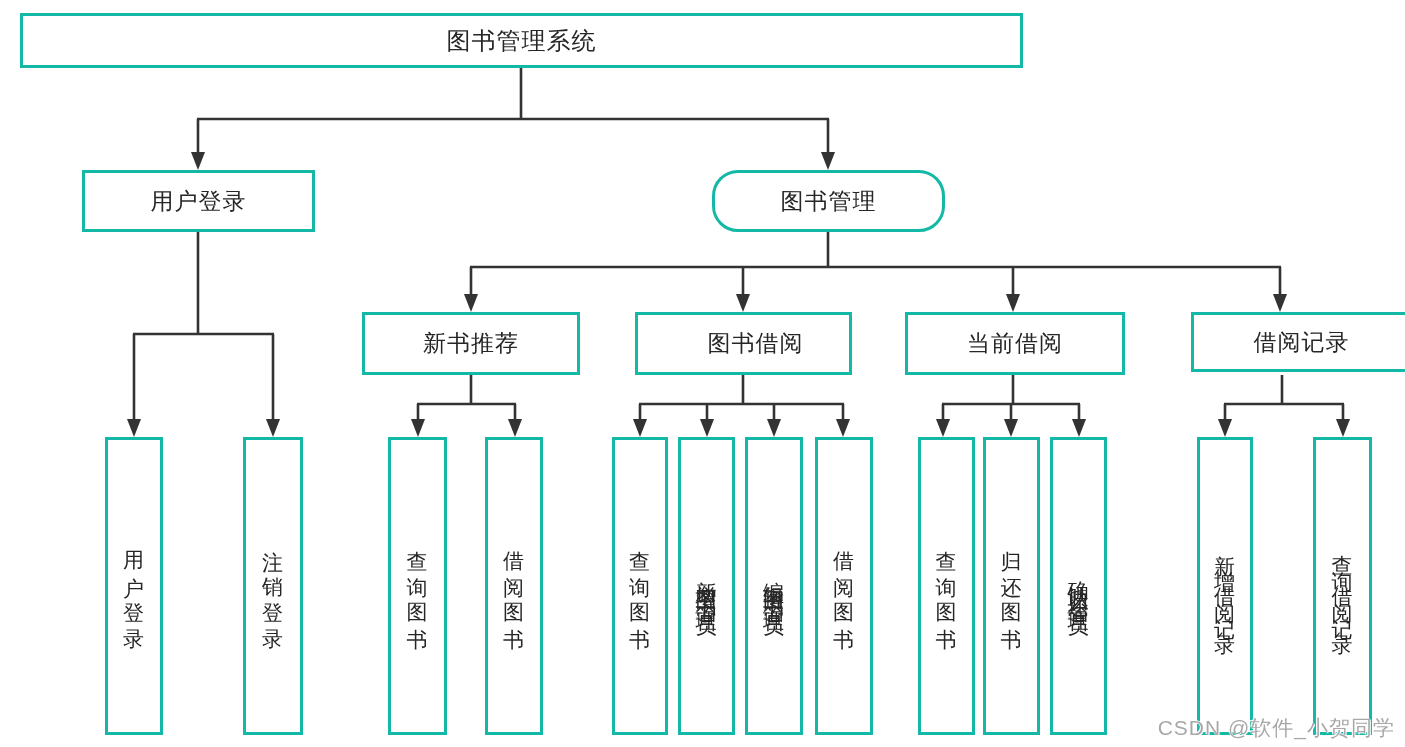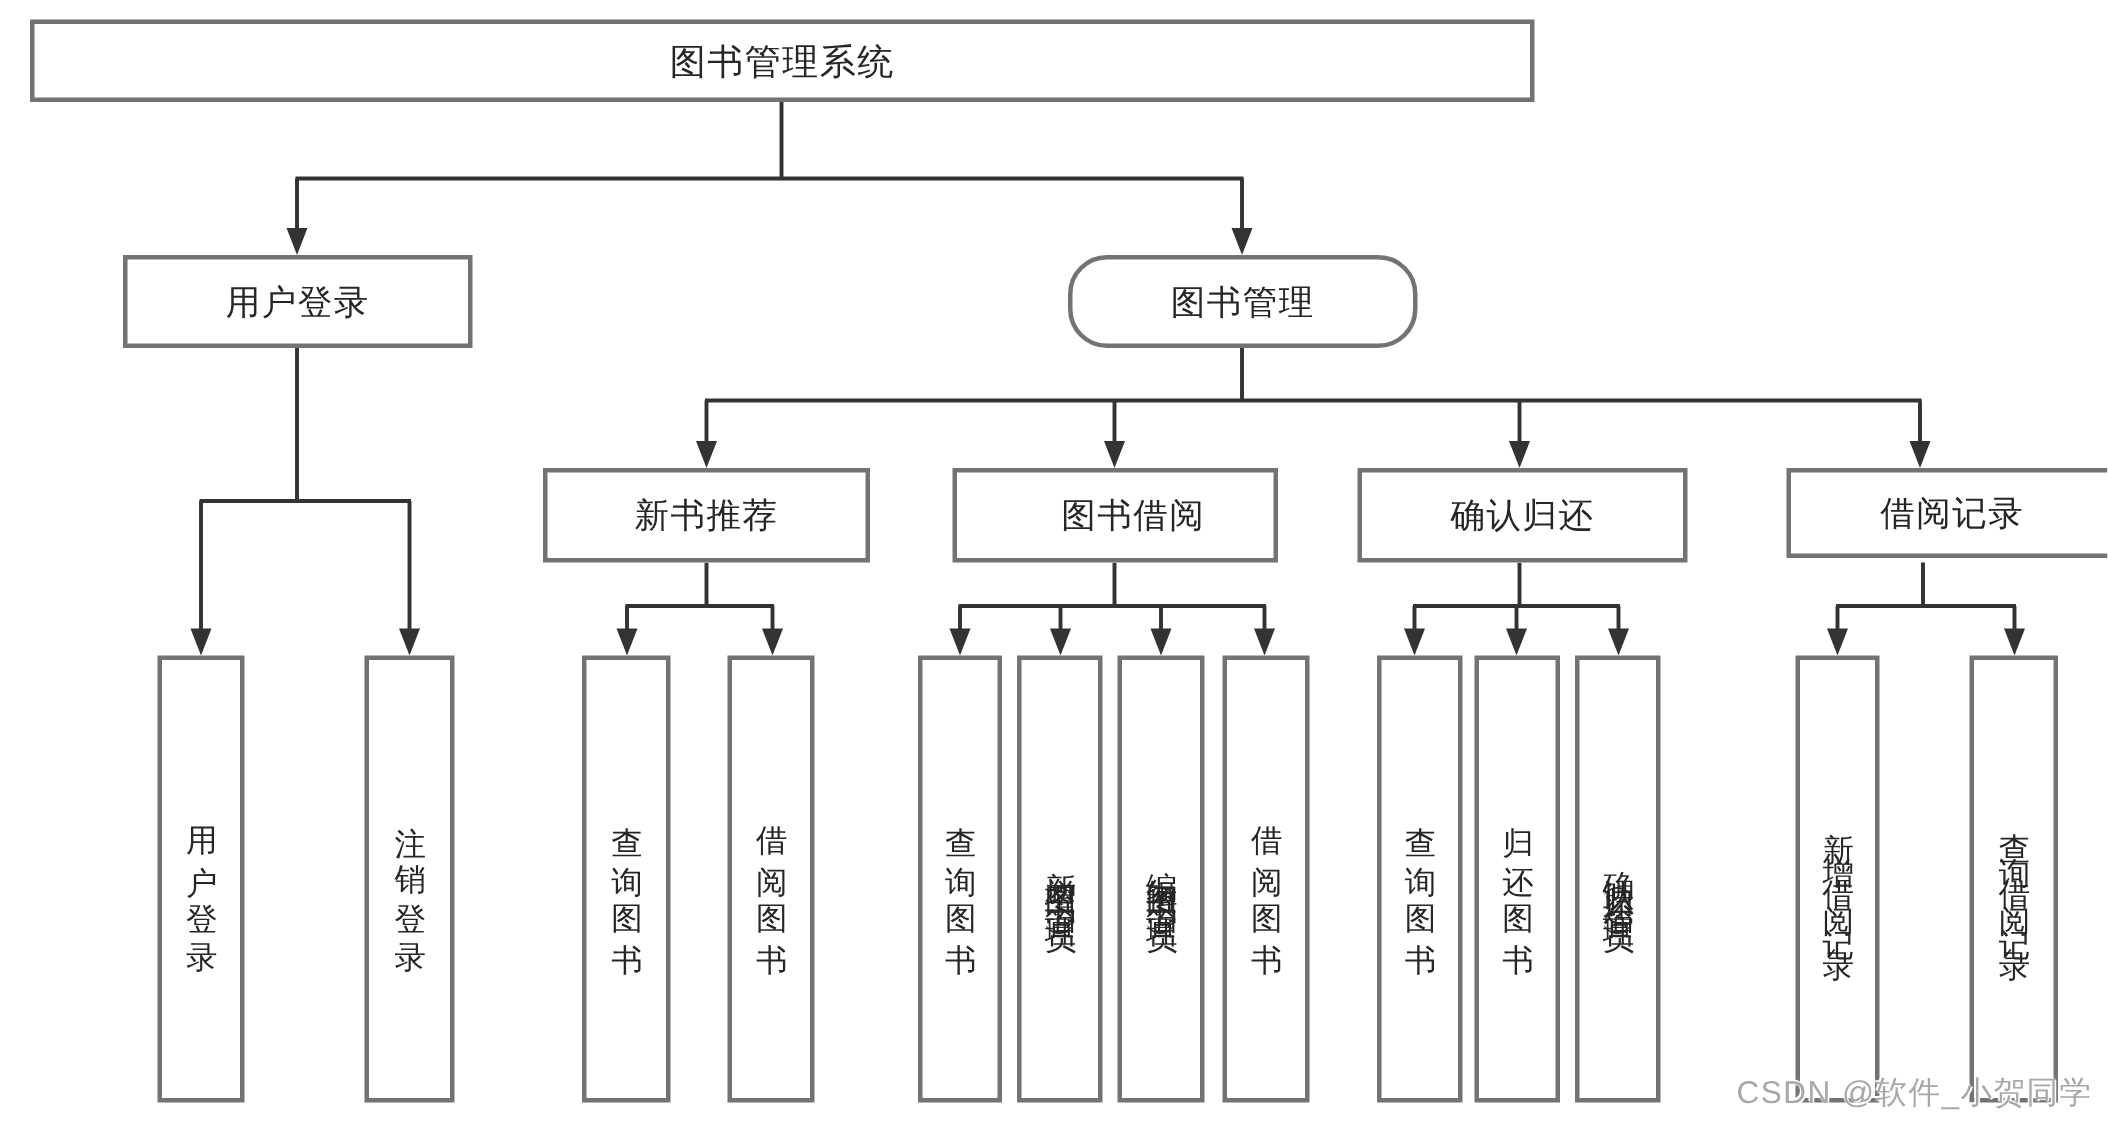--- a/index.html
+++ b/index.html
@@ -8,21 +8,21 @@
     width:1405px;height:747px;
     background:#ffffff;
     overflow:hidden;
     font-family:"Liberation Sans","DejaVu Sans",sans-serif;
   }
   #wires{position:absolute;left:0;top:0;width:1405px;height:747px;z-index:1;}
   .node{
     position:absolute;
     box-sizing:border-box;
     background:#ffffff;
-    border:3px solid #737373;
+    border:3px solid #14b8a6;
     display:flex;align-items:center;justify-content:center;
     color:#262626;
     z-index:2;
     letter-spacing:1px;
   }
   .hnode{font-size:23px;}
   .root{font-size:24px;}
   .leaf{top:437px;height:298px;}
   .vtext{
     writing-mode:vertical-lr;
@@ -94,21 +94,21 @@
     </g>
   </svg>
 
   <div class="node hnode root" style="left:20px;top:13px;width:1003px;height:55px;">图书管理系统</div>
 
   <div class="node hnode" style="left:82px;top:170px;width:233px;height:62px;">用户登录</div>
   <div class="node hnode" style="left:712px;top:170px;width:233px;height:62px;border-radius:26px;">图书管理</div>
 
   <div class="node hnode" style="left:362px;top:312px;width:218px;height:63px;text-align:center;">新书推荐</div>
   <div class="node hnode" style="left:635px;top:312px;width:217px;height:63px;padding-left:24px;">图书借阅</div>
-  <div class="node hnode" style="left:905px;top:312px;width:220px;height:63px;">确认归还</div>
+  <div class="node hnode" style="left:905px;top:312px;width:220px;height:63px;">当前借阅</div>
   <div class="node hnode" style="left:1172px;top:312px;width:221px;height:60px;margin-left:19px;">借阅记录</div>
 
   <div class="node leaf" style="left:105px;width:58px;">
     <span class="vtext" style="letter-spacing: 26px;">用户登录</span>
   </div>
   <div class="node leaf" style="left:243px;width:60px;">
     <span class="vtext" style="letter-spacing: 26px;">注销登录</span>
   </div>
 
   <div class="node leaf" style="left:388px;width:59px;">

